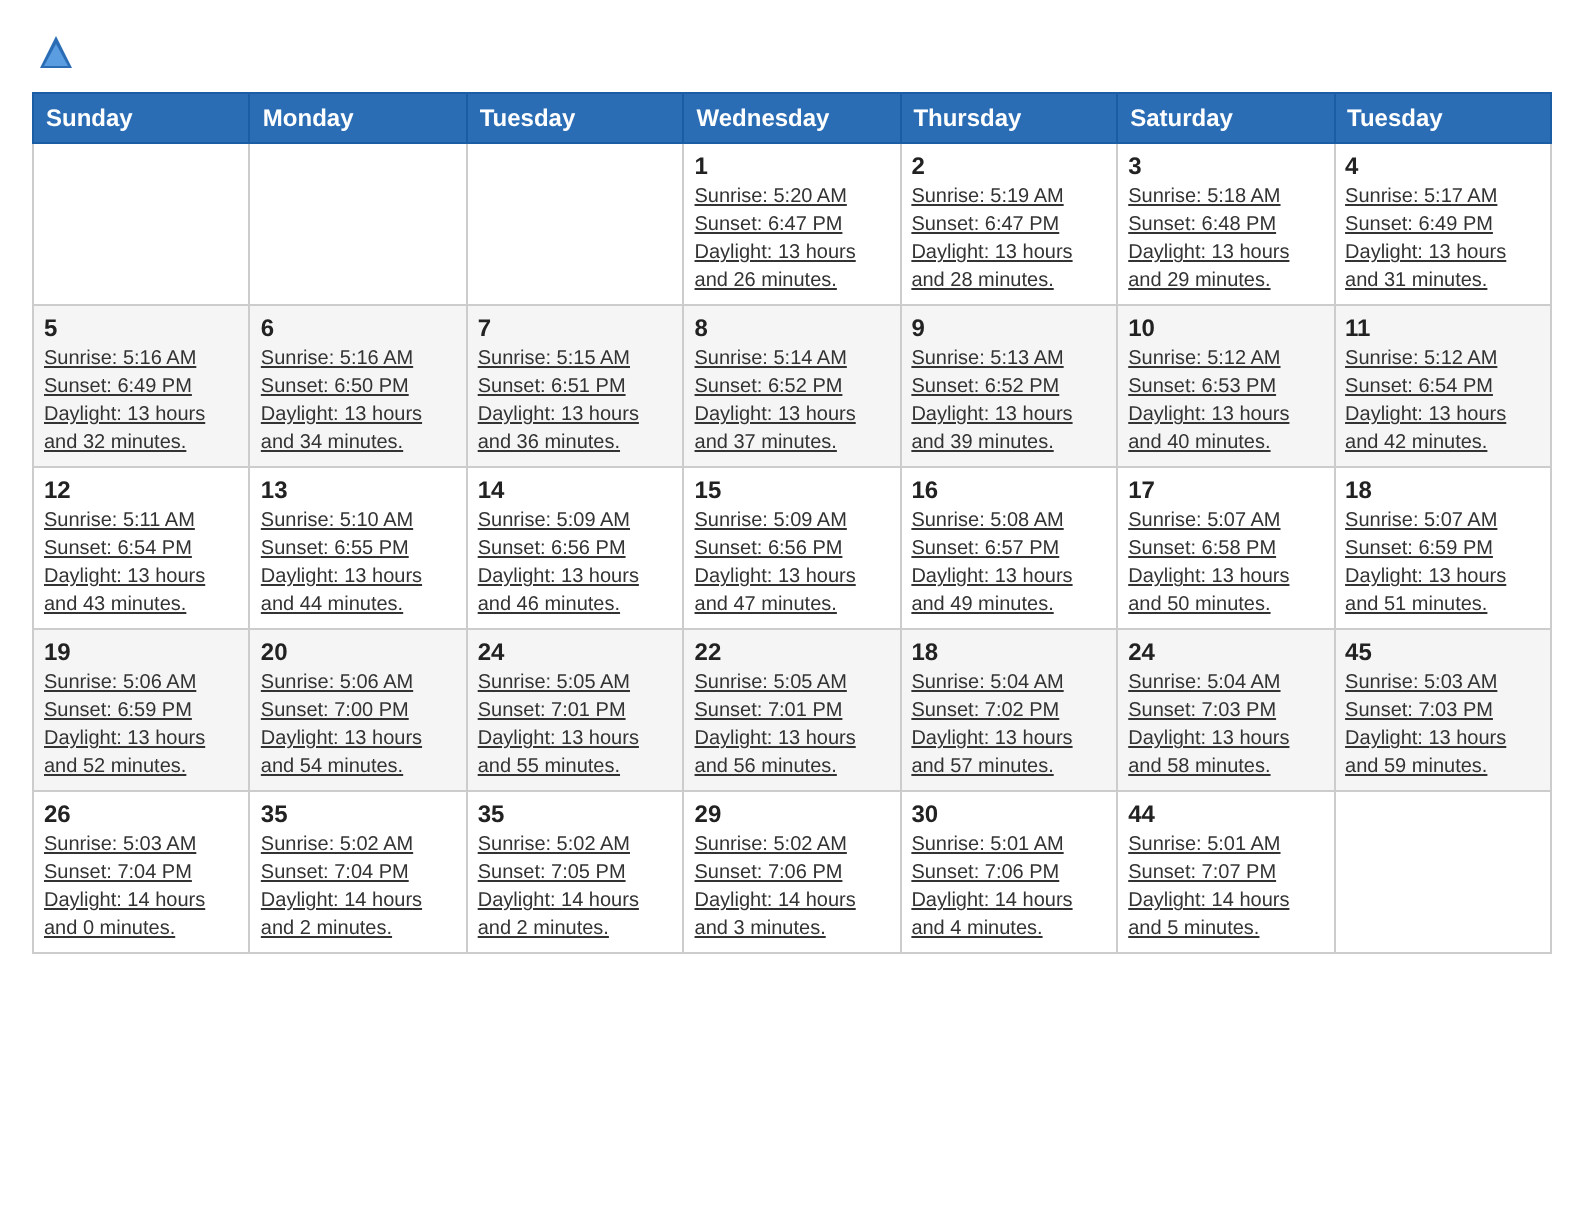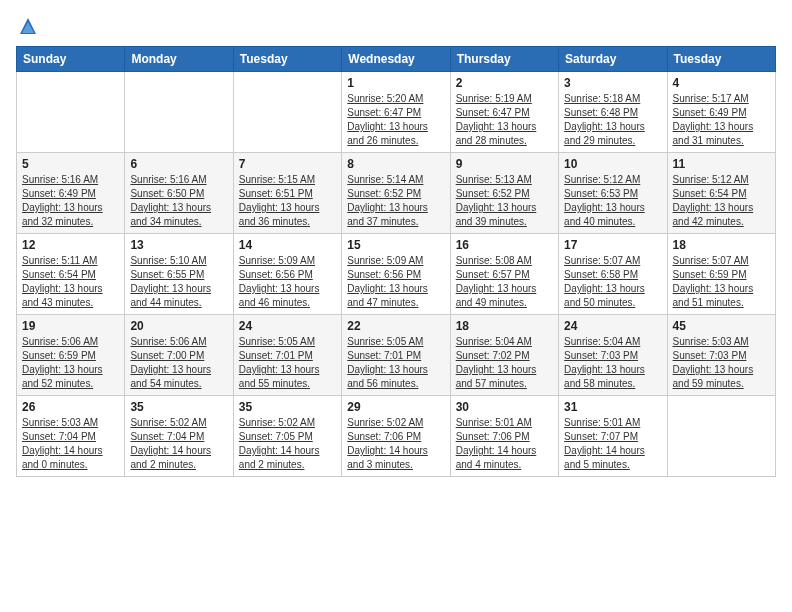--- a/index.html
+++ b/index.html
@@ -256,19 +256,19 @@
         </td>
         <td>
           <div class="day-number">29</div>
           <div class="day-info">Sunrise: 5:02 AM<br>Sunset: 7:06 PM<br>Daylight: 14 hours<br>and 3 minutes.</div>
         </td>
         <td>
           <div class="day-number">30</div>
           <div class="day-info">Sunrise: 5:01 AM<br>Sunset: 7:06 PM<br>Daylight: 14 hours<br>and 4 minutes.</div>
         </td>
         <td>
-          <div class="day-number">31</div>
+          <div class="day-number">44</div>
           <div class="day-info">Sunrise: 5:01 AM<br>Sunset: 7:07 PM<br>Daylight: 14 hours<br>and 5 minutes.</div>
         </td>
         <td class="empty-cell"></td>
       </tr>
     </tbody>
 </table>
 
 </body></html>

